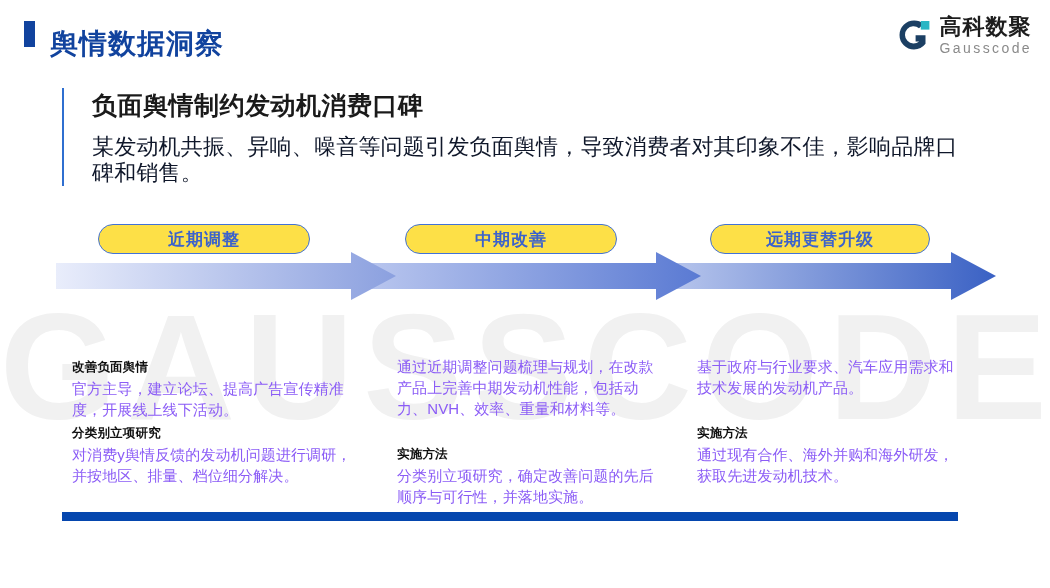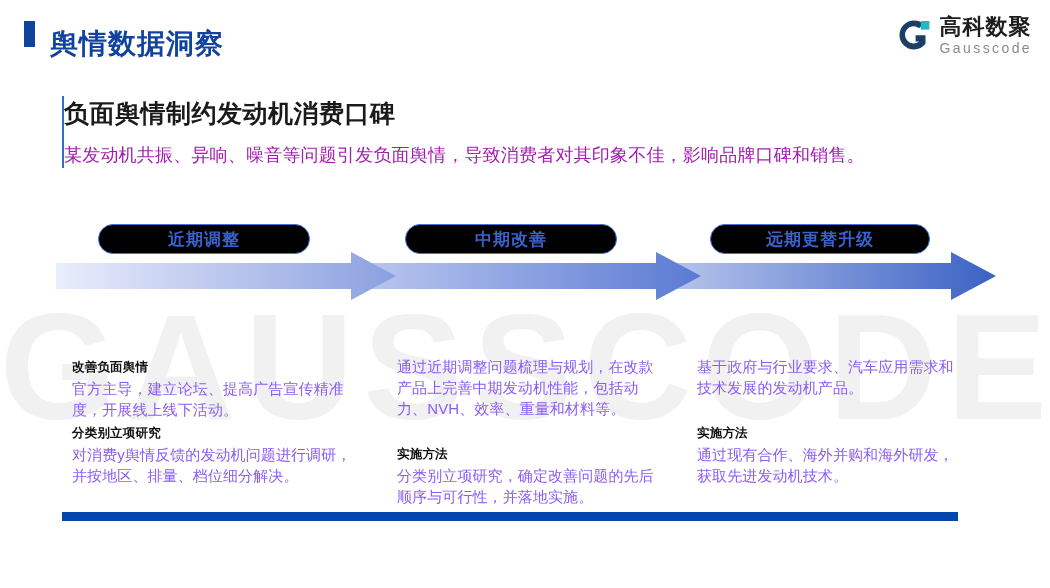--- a/index.html
+++ b/index.html
@@ -89,49 +89,49 @@
     color: #8a8a8a;
     letter-spacing: 2.4px;
     line-height: 16px;
     margin-top: 1px;
   }
 
   
   .title-block {
     position: absolute;
     left: 62px;
-    top: 96px;
+    top: 88px;
     width: 900px;
     z-index: 3;
     border-left: 2.5px solid #2f6fd0;
-    padding-left: 0;
+    padding-left: 28px;
     box-sizing: border-box;
   }
   .main-title {
     font-size: 25px;
     font-weight: 700;
     color: #1a1a1a;
     line-height: 34px;
     letter-spacing: 0.5px;
     margin-bottom: 12px;
   }
   .sub-title {
-    font-size: 18px;
-    color: #a21caf;
+    font-size: 22px;
+    color: #0f172a;
     line-height: 26px;
     letter-spacing: 0.2px;
   }
 
   
   .pill {
     position: absolute;
     height: 30px;
     border: 1.6px solid #4272d7;
     border-radius: 16px;
-    background: #000000;
+    background: #fde047;
     color: #3b62cc;
     font-size: 17px;
     font-weight: 700;
     display: flex;
     align-items: center;
     justify-content: center;
     letter-spacing: 1px;
     z-index: 4;
     box-sizing: border-box;
   }

